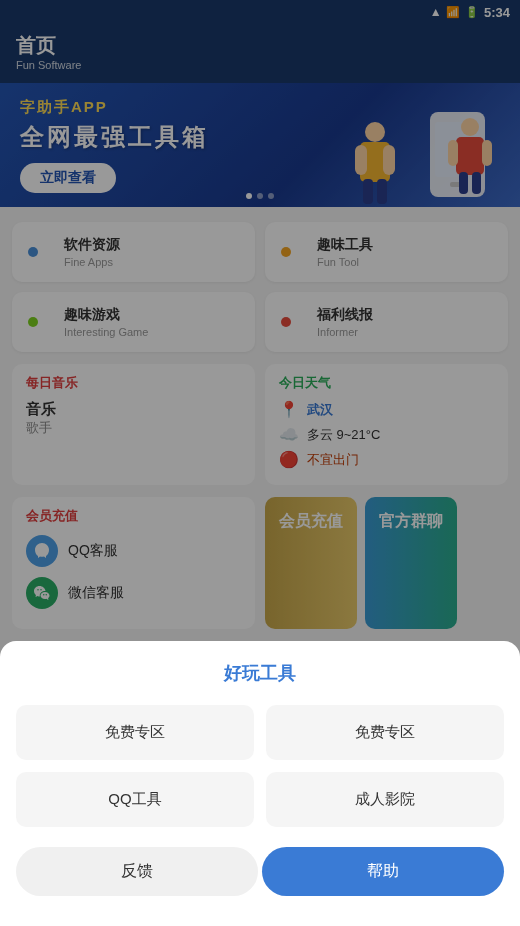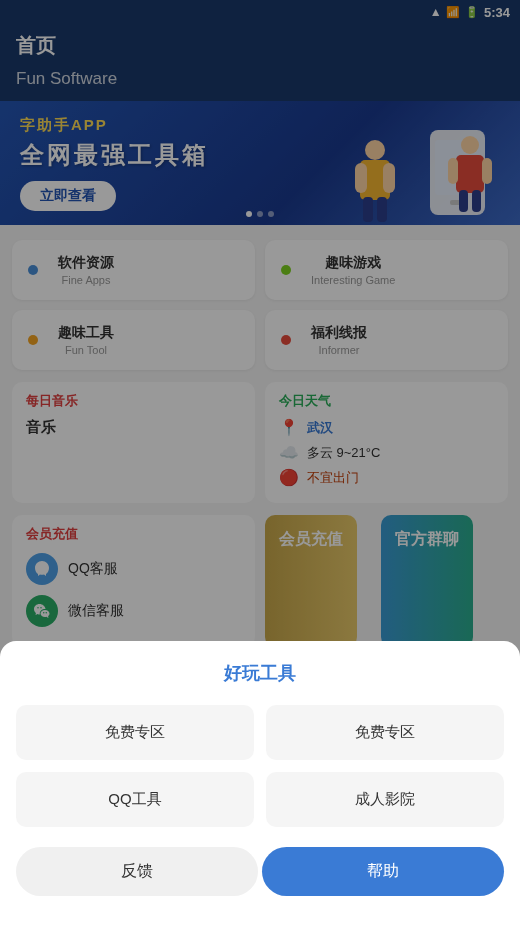--- a/index.html
+++ b/index.html
@@ -38,22 +38,22 @@
       background: #1a3a6b;
       padding: 8px 16px 12px;
     }
     .header-title {
       color: white;
       font-size: 20px;
       font-weight: bold;
     }
     .header-subtitle {
       color: rgba(255,255,255,0.8);
-      font-size: 17px;
-      margin-top: 10px;
+      font-size: 11px;
+      margin-top: 0;
     }
 
     
     .banner {
       background: linear-gradient(135deg, #2456b4 0%, #1a3a8f 60%, #3d6bc7 100%);
       margin: 0;
       height: 124px;
       position: relative;
       overflow: hidden;
       display: flex;
@@ -125,23 +125,22 @@
       grid-template-columns: 1fr 1fr;
       gap: 10px;
       margin-bottom: 12px;
     }
     .card {
       background: white;
       border-radius: 10px;
       padding: 14px 16px;
       display: flex;
       align-items: center;
-      gap: 20px;
+      gap: 26px;
       box-shadow: 0 1px 3px rgba(0,0,0,0.06);
-      text-align: center;
     }
     .card-dot {
       width: 10px;
       height: 10px;
       border-radius: 50%;
       flex-shrink: 0;
     }
     .dot-blue { background: #4a90d9; }
     .dot-orange { background: #f5a623; }
     .dot-green { background: #7ed321; }
@@ -262,21 +261,20 @@
       font-size: 16px;
       font-weight: bold;
       color: white;
       cursor: pointer;
     }
     .btn-vip {
       background: linear-gradient(90deg, #c8a84b, #e8c96a);
     }
     .btn-group {
       background: linear-gradient(90deg, #3a9bd5, #2bae8e);
-      margin-left: 16px;
     }
 
     
     .overlay {
       position: absolute;
       top: 0; left: 0; right: 0; bottom: 0;
       background: rgba(0,0,0,0.4);
       z-index: 10;
       display: flex;
       align-items: flex-end;
@@ -394,47 +392,48 @@
 
   <div class="grid-2">
     <div class="card">
       <div class="card-dot dot-blue"></div>
       <div class="card-text">
         <div class="card-title">软件资源</div>
         <div class="card-subtitle">Fine Apps</div>
       </div>
     </div>
     <div class="card">
+      <div class="card-dot dot-orange"></div>
+      <div class="card-text">
+        <div class="card-title">趣味工具</div>
+        <div class="card-subtitle">Fun Tool</div>
+      </div>
+    </div>
+    <div class="card">
       <div class="card-dot dot-green"></div>
       <div class="card-text">
         <div class="card-title">趣味游戏</div>
         <div class="card-subtitle">Interesting Game</div>
-      </div>
-    </div>
-    <div class="card">
-      <div class="card-dot dot-orange"></div>
-      <div class="card-text">
-        <div class="card-title">趣味工具</div>
-        <div class="card-subtitle">Fun Tool</div>
       </div>
     </div>
     <div class="card">
       <div class="card-dot dot-red"></div>
       <div class="card-text">
         <div class="card-title">福利线报</div>
         <div class="card-subtitle">Informer</div>
       </div>
     </div>
   </div>
 
   <div class="section-row">
     <div class="section-header">
       <div class="section-label">每日音乐</div>
       <div class="music-info">
         <div class="music-title">音乐</div>
+        <div class="music-artist">歌手</div>
       </div>
     </div>
     <div class="weather-section">
       <div class="weather-label">今日天气</div>
       <div class="weather-item">
         <span class="weather-icon">📍</span>
         <span class="weather-text city">武汉</span>
       </div>
       <div class="weather-item">
         <span class="weather-icon">☁️</span>

